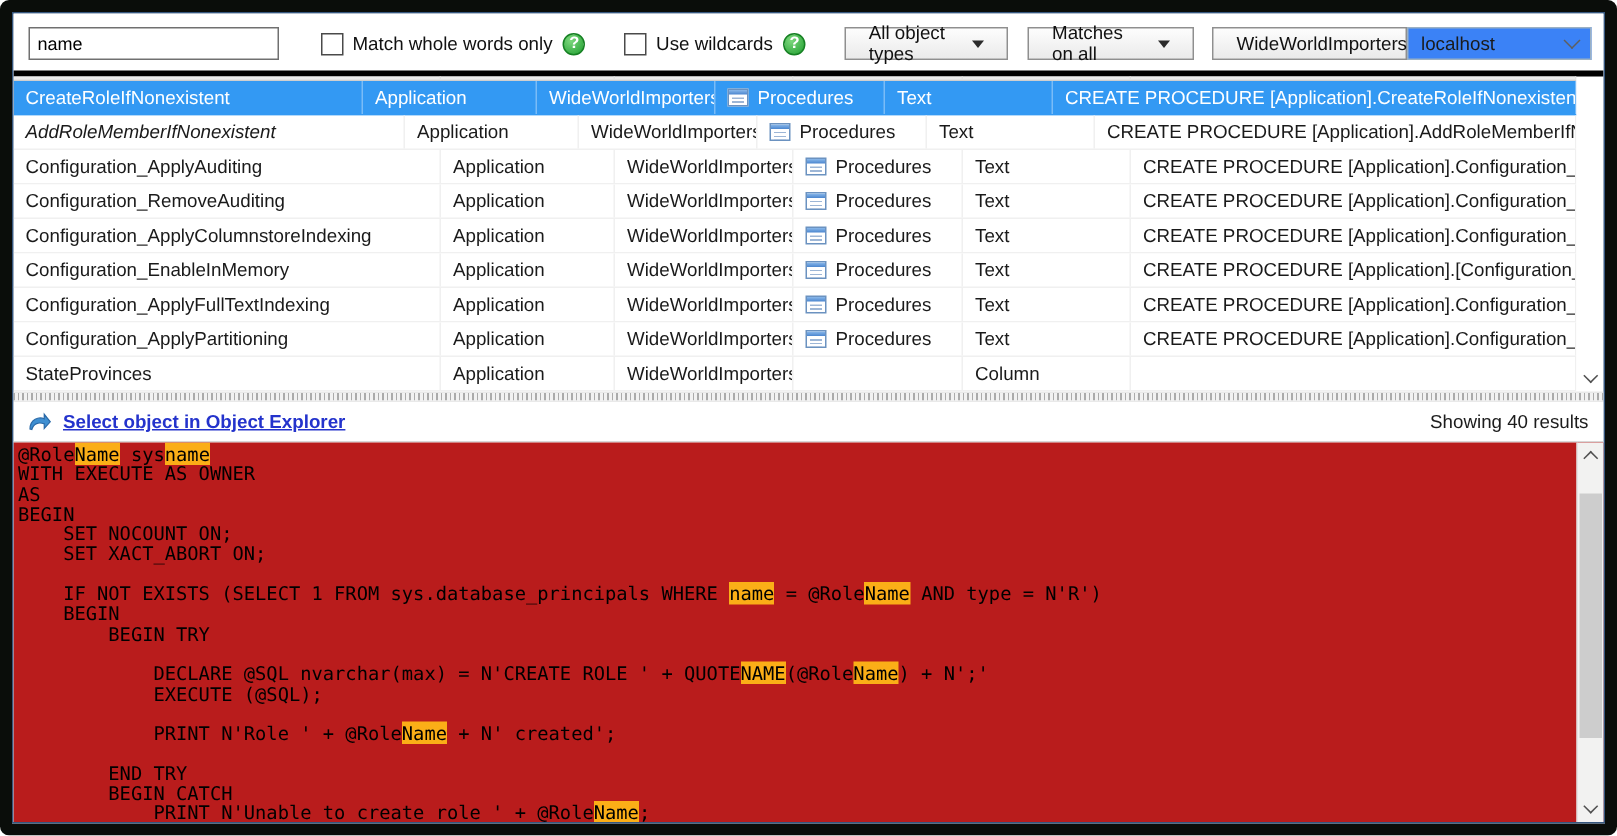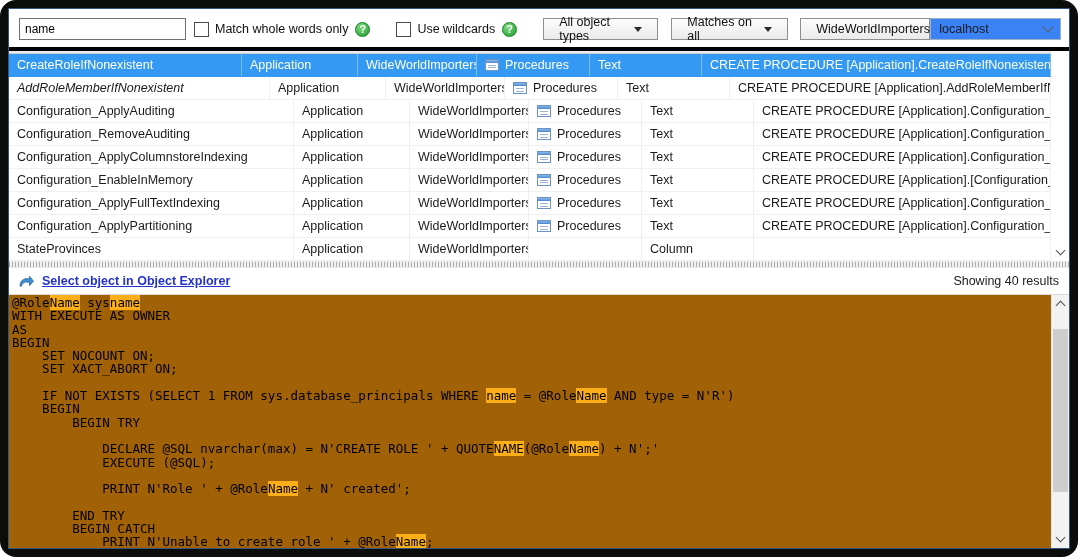--- a/index.html
+++ b/index.html
@@ -1,17 +1,17 @@
 <!DOCTYPE html>
 <html style="--selection: #3399f3; --highlight: #fbae17; --link: #2433cc;"><head>
 <meta charset="utf-8">
 <style>
   html,body{margin:0;padding:0;background:#ffffff;}
   body{width:1078px;height:557px;position:relative;font-family:"Liberation Sans",sans-serif;}
-  .frame{position:absolute;inset:0;background:#0a0d0a;border-radius:16px;padding:8px;box-sizing:border-box;}
+  .frame{position:absolute;inset:0;background:#0a0d0a;border-radius:6px;padding:8px;box-sizing:border-box;}
   .window{width:100%;height:100%;background:#fff;border:1px solid #35567e;box-sizing:border-box;
           display:flex;flex-direction:column;overflow:hidden;font-size:12px;color:#1a1a1a;}
 
   
   .toolbar{display:flex;align-items:center;padding:9px 8px 7px 10px;background:#fff;flex:0 0 auto;}
   .searchbox{width:168px;height:22px;border:1px solid #707070;padding:2px 5px;font-size:12px;
              font-family:"Liberation Sans",sans-serif;box-sizing:border-box;outline:none;}
   .cbgroup{display:flex;align-items:center;white-space:nowrap;}
   .cb{width:13px;height:13px;border:1px solid #4a4a4a;background:#fff;margin-right:6px;flex:0 0 13px;}
   .cblabel{font-size:12.5px;color:#111;}
@@ -67,35 +67,35 @@
   
   .splitter{flex:0 0 5px;background:repeating-linear-gradient(90deg,#ababab 0 1px,#f2f2f2 1px 3px);
             border-top:1px solid #e9e9e9;border-bottom:1px solid #e9e9e9;cursor:row-resize;}
   .explorerbar{flex:0 0 26px;display:flex;align-items:center;padding:0 10px 0 9px;
                border-bottom:1px solid #d8d8d8;background:#fff;}
   .explorerbar svg{margin-right:7px;}
   .objlink{color:var(--link);font-weight:bold;text-decoration:underline;font-size:12.5px;cursor:pointer;}
   .status{margin-left:auto;color:#1c1c1c;font-size:12.5px;}
 
   
-  .codepanel{flex:1;display:flex;overflow:hidden;background:#a16207;}
+  .codepanel{flex:1;display:flex;overflow:hidden;background:#b91c1c;}
   .codecontent{flex:1;overflow:hidden;padding:1px 0 0 3px;font-family:"DejaVu Sans Mono",monospace;
                font-size:12.5px;line-height:13.3px;white-space:pre;color:#000;}
   .cline{height:13.3px;}
   .hl{background:var(--highlight);color:#000;}
 </style>
 </head>
 <body>
 
 <div class="frame">
   <div class="window">
 
     <div class="toolbar">
       <input class="searchbox" type="text" value="name" style="">
-      <div class="cbgroup" style="margin-left:8px">
+      <div class="cbgroup" style="margin-left:28px">
         <span class="cb"></span>
         <span class="cblabel">Match whole words only</span>
         <span class="help">?</span>
       </div>
       <div class="cbgroup" style="margin-left:26px">
         <span class="cb"></span>
         <span class="cblabel">Use wildcards</span>
         <span class="help">?</span>
       </div>
       <div class="dd" style="margin-left:26px;width:116px">

